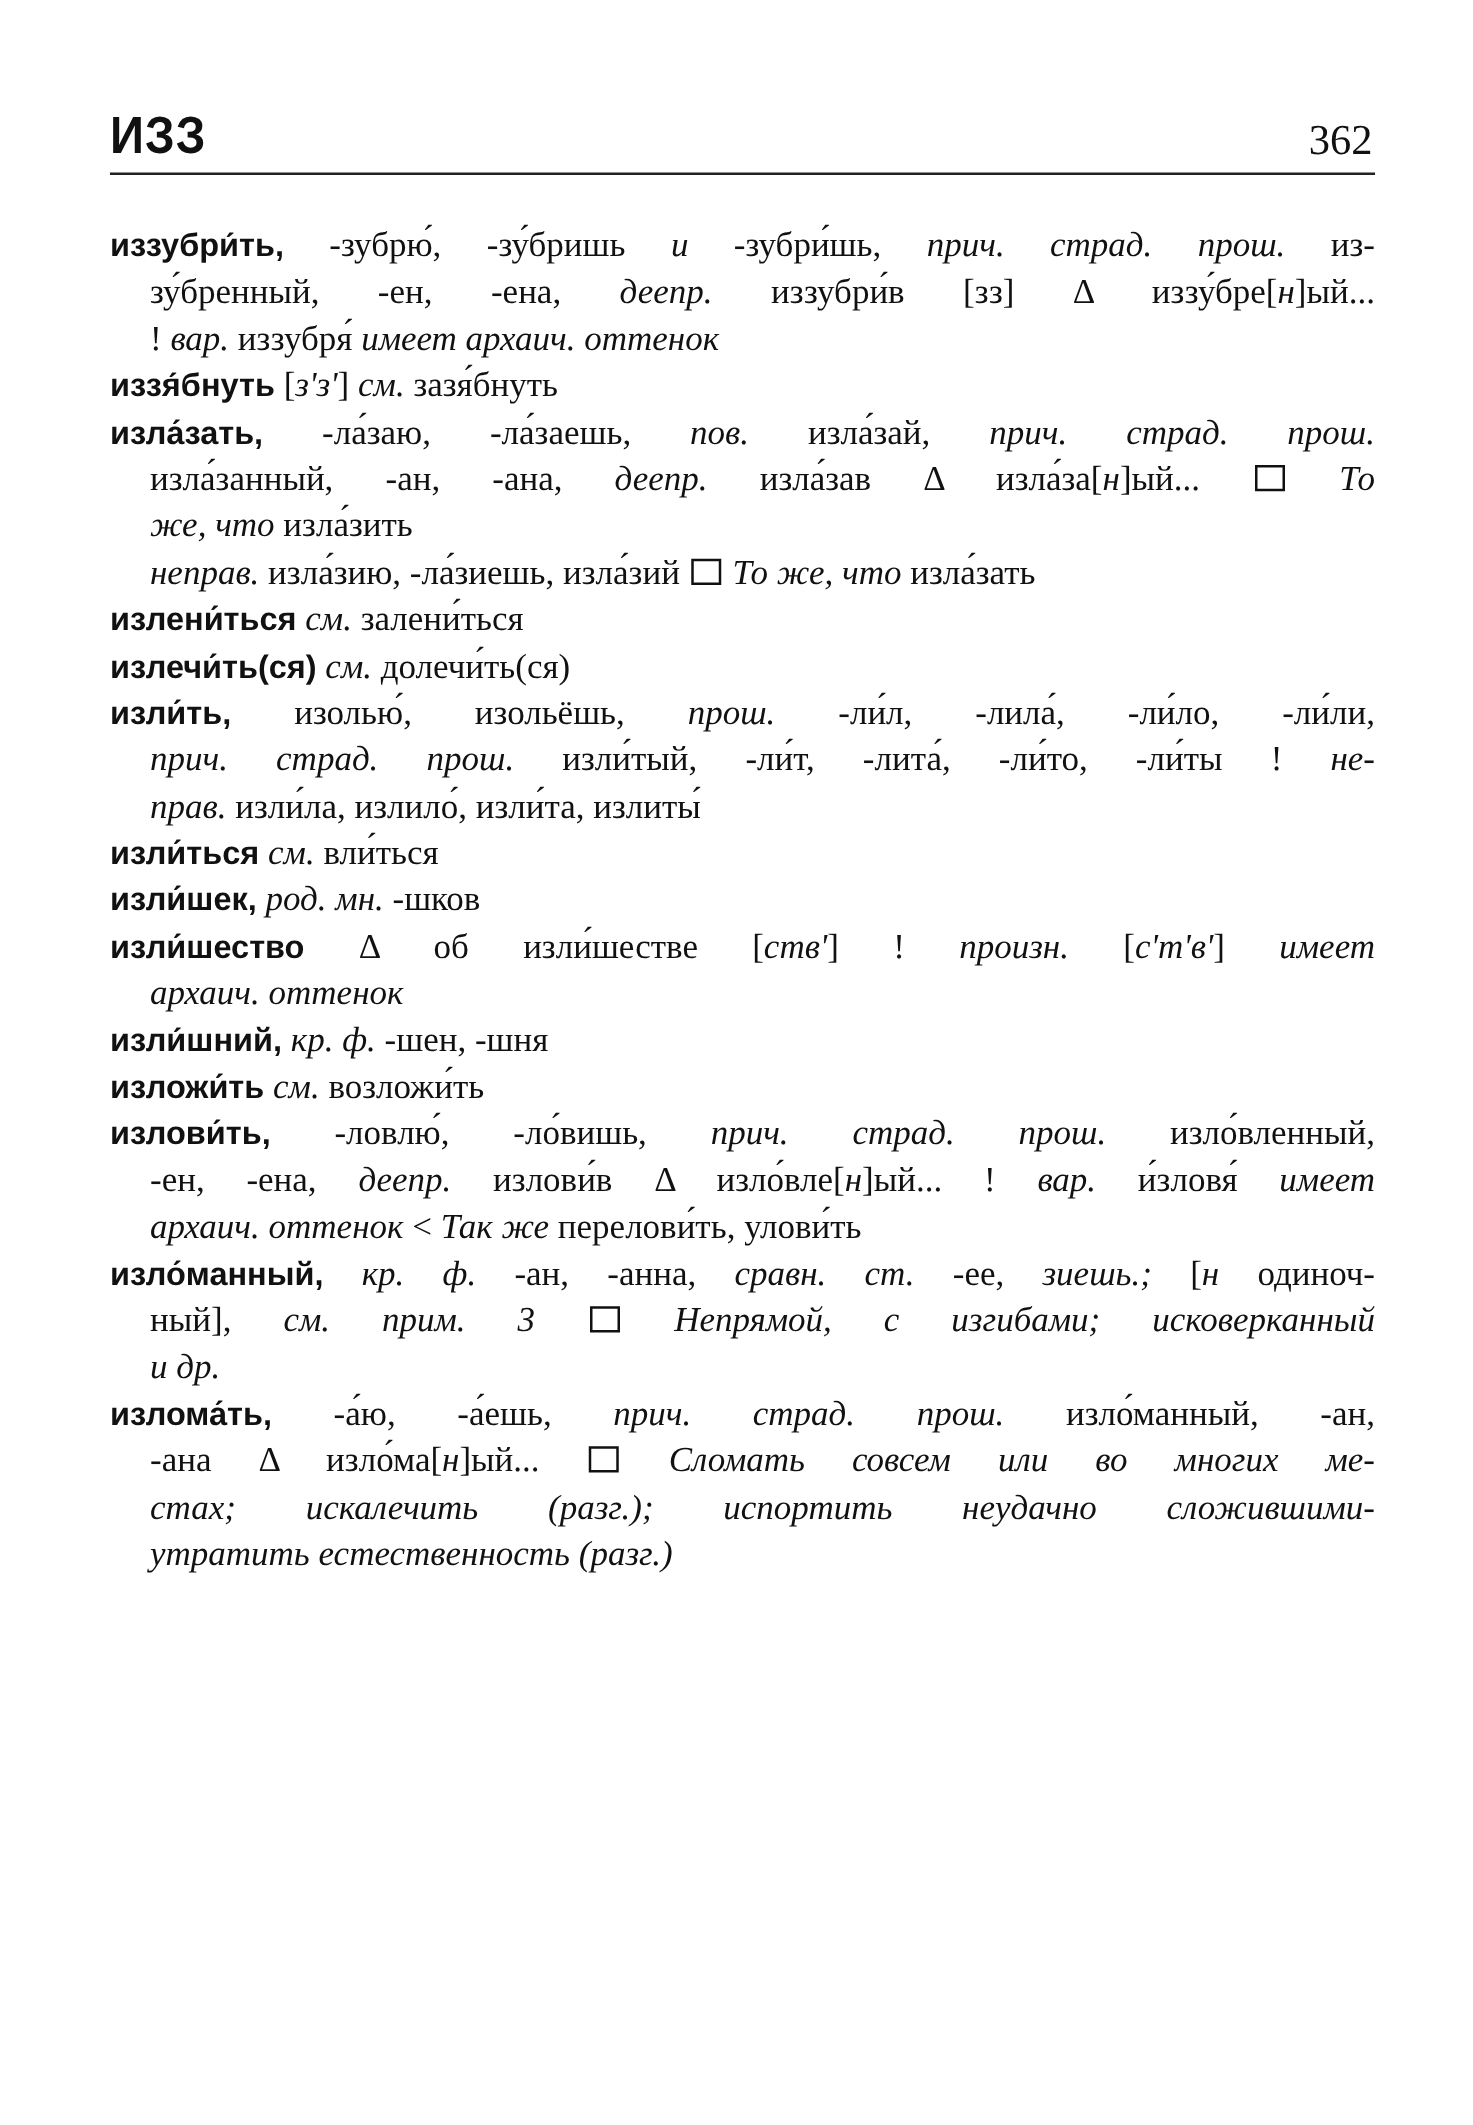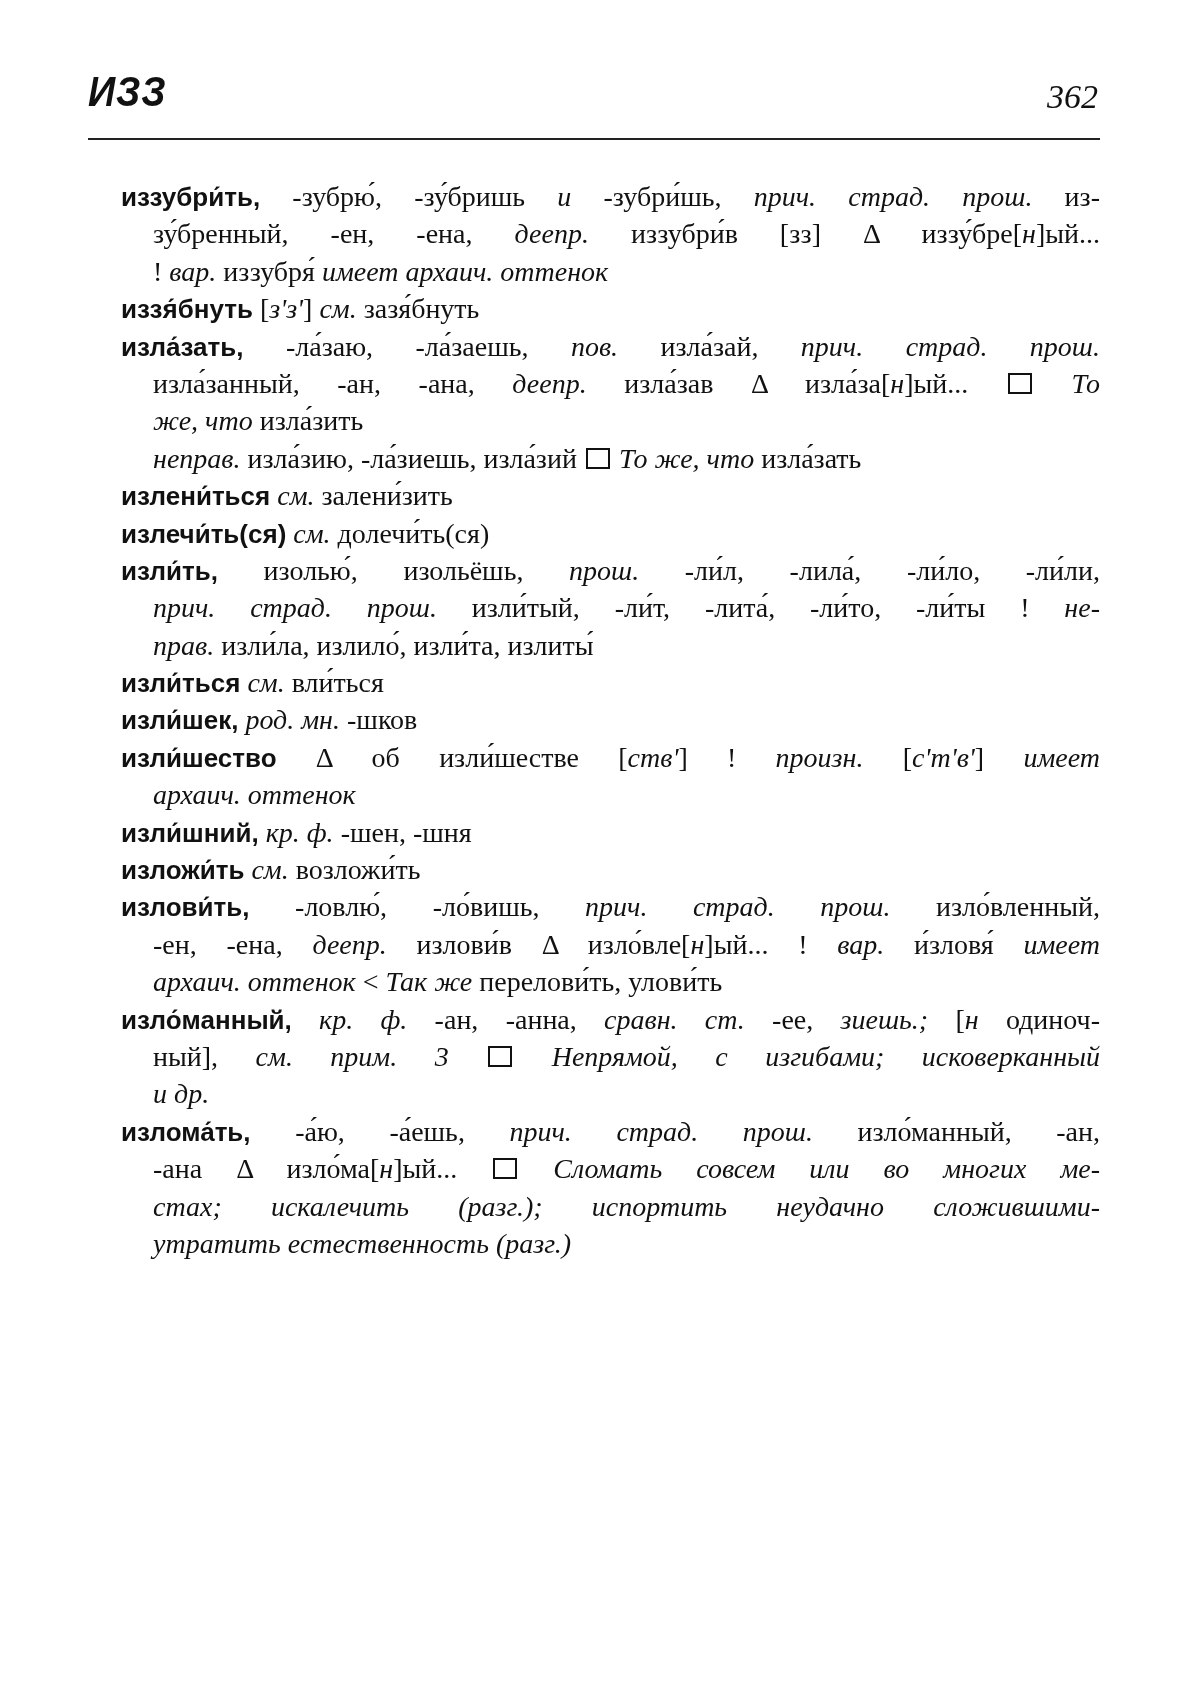--- a/index.html
+++ b/index.html
@@ -1,26 +1,26 @@
 <!DOCTYPE html>
 <html><head>
 <meta charset="utf-8">
 <style>
   html, body { margin: 0; padding: 0; background: #ffffff; }
   body { width: 1178px; height: 1700px; position: relative; overflow: hidden;
          font-family: "Liberation Serif", "DejaVu Serif", serif; color: #111; }
-  .header { position: absolute; left: 88px; top: 68px; width: 1010px; height: 62px; font-style: italic; }
+  .header { position: absolute; left: 88px; top: 84px; width: 1010px; height: 62px; }
   .running-head { position: absolute; left: 0; top: 0; font-family: "Liberation Sans", sans-serif;
                   font-weight: bold; font-size: 42px; letter-spacing: 1px; transform: scaleX(0.9); transform-origin: left; }
   .page-number { position: absolute; right: 0; top: 10px; font-size: 34px; }
   .rule { position: absolute; left: 88px; top: 138px; width: 1012px; height: 2px; background: #222; }
   .body { position: absolute; left: 88px; top: 178px; width: 1012px; }
   .entry { margin: 0; }
   .line { height: 37.4px; line-height: 37.4px; font-size: 28px; white-space: nowrap;
-          text-align: justify; text-align-last: justify; transform-origin: left; margin-left: 33px; }
+          text-align: justify; text-align-last: justify; transform-origin: left; }
   .line.last { text-align-last: left; }
   .line.cont { padding-left: 32px; }
   .b { font-weight: bold; font-family: "Liberation Sans", sans-serif; font-size: 26px; }
   .i { font-style: italic; }
   .sq { display: inline-block; width: 20px; height: 17px; border: 2px solid #111; vertical-align: -1px; margin: 0 2px; }
 </style>
 </head>
 <body>
 
 <div class="header">
@@ -40,21 +40,21 @@
     </div>
     <div class="entry">
       <div class="line"><span class="b">изла́зать,</span><span class=""> -ла́заю, -ла́заешь, </span><span class="i">пов.</span><span class=""> изла́зай, </span><span class="i">прич. страд. прош.</span></div>
       <div class="line cont"><span class="">изла́занный, -ан, -ана, </span><span class="i">деепр.</span><span class=""> изла́зав Δ изла́за[</span><span class="i">н</span><span class="">]ый... </span><span class="sq"></span><span class="i"> То</span></div>
       <div class="line cont last"><span class="i">же, что</span><span class=""> изла́зить</span></div>
     </div>
     <div class="entry">
       <div class="line cont last"><span class="i">неправ.</span><span class=""> изла́зию, -ла́зиешь, изла́зий </span><span class="sq"></span><span class="i"> То же, что</span><span class=""> изла́зать</span></div>
     </div>
     <div class="entry">
-      <div class="line last"><span class="b">излени́ться</span><span class=""> </span><span class="i">см.</span><span class=""> залени́зить</span></div>
+      <div class="line last"><span class="b">излени́ться</span><span class=""> </span><span class="i">см.</span><span class=""> залени́ться</span></div>
     </div>
     <div class="entry">
       <div class="line last"><span class="b">излечи́ть(ся)</span><span class=""> </span><span class="i">см.</span><span class=""> долечи́ть(ся)</span></div>
     </div>
     <div class="entry">
       <div class="line"><span class="b">изли́ть,</span><span class=""> изолью́, изольёшь, </span><span class="i">прош.</span><span class=""> -ли́л, -лила́, -ли́ло, -ли́ли,</span></div>
       <div class="line cont"><span class="i">прич. страд. прош.</span><span class=""> изли́тый, -ли́т, -лита́, -ли́то, -ли́ты ! </span><span class="i">не-</span></div>
       <div class="line cont last"><span class="i">прав.</span><span class=""> изли́ла, излило́, изли́та, излиты́</span></div>
     </div>
     <div class="entry">

